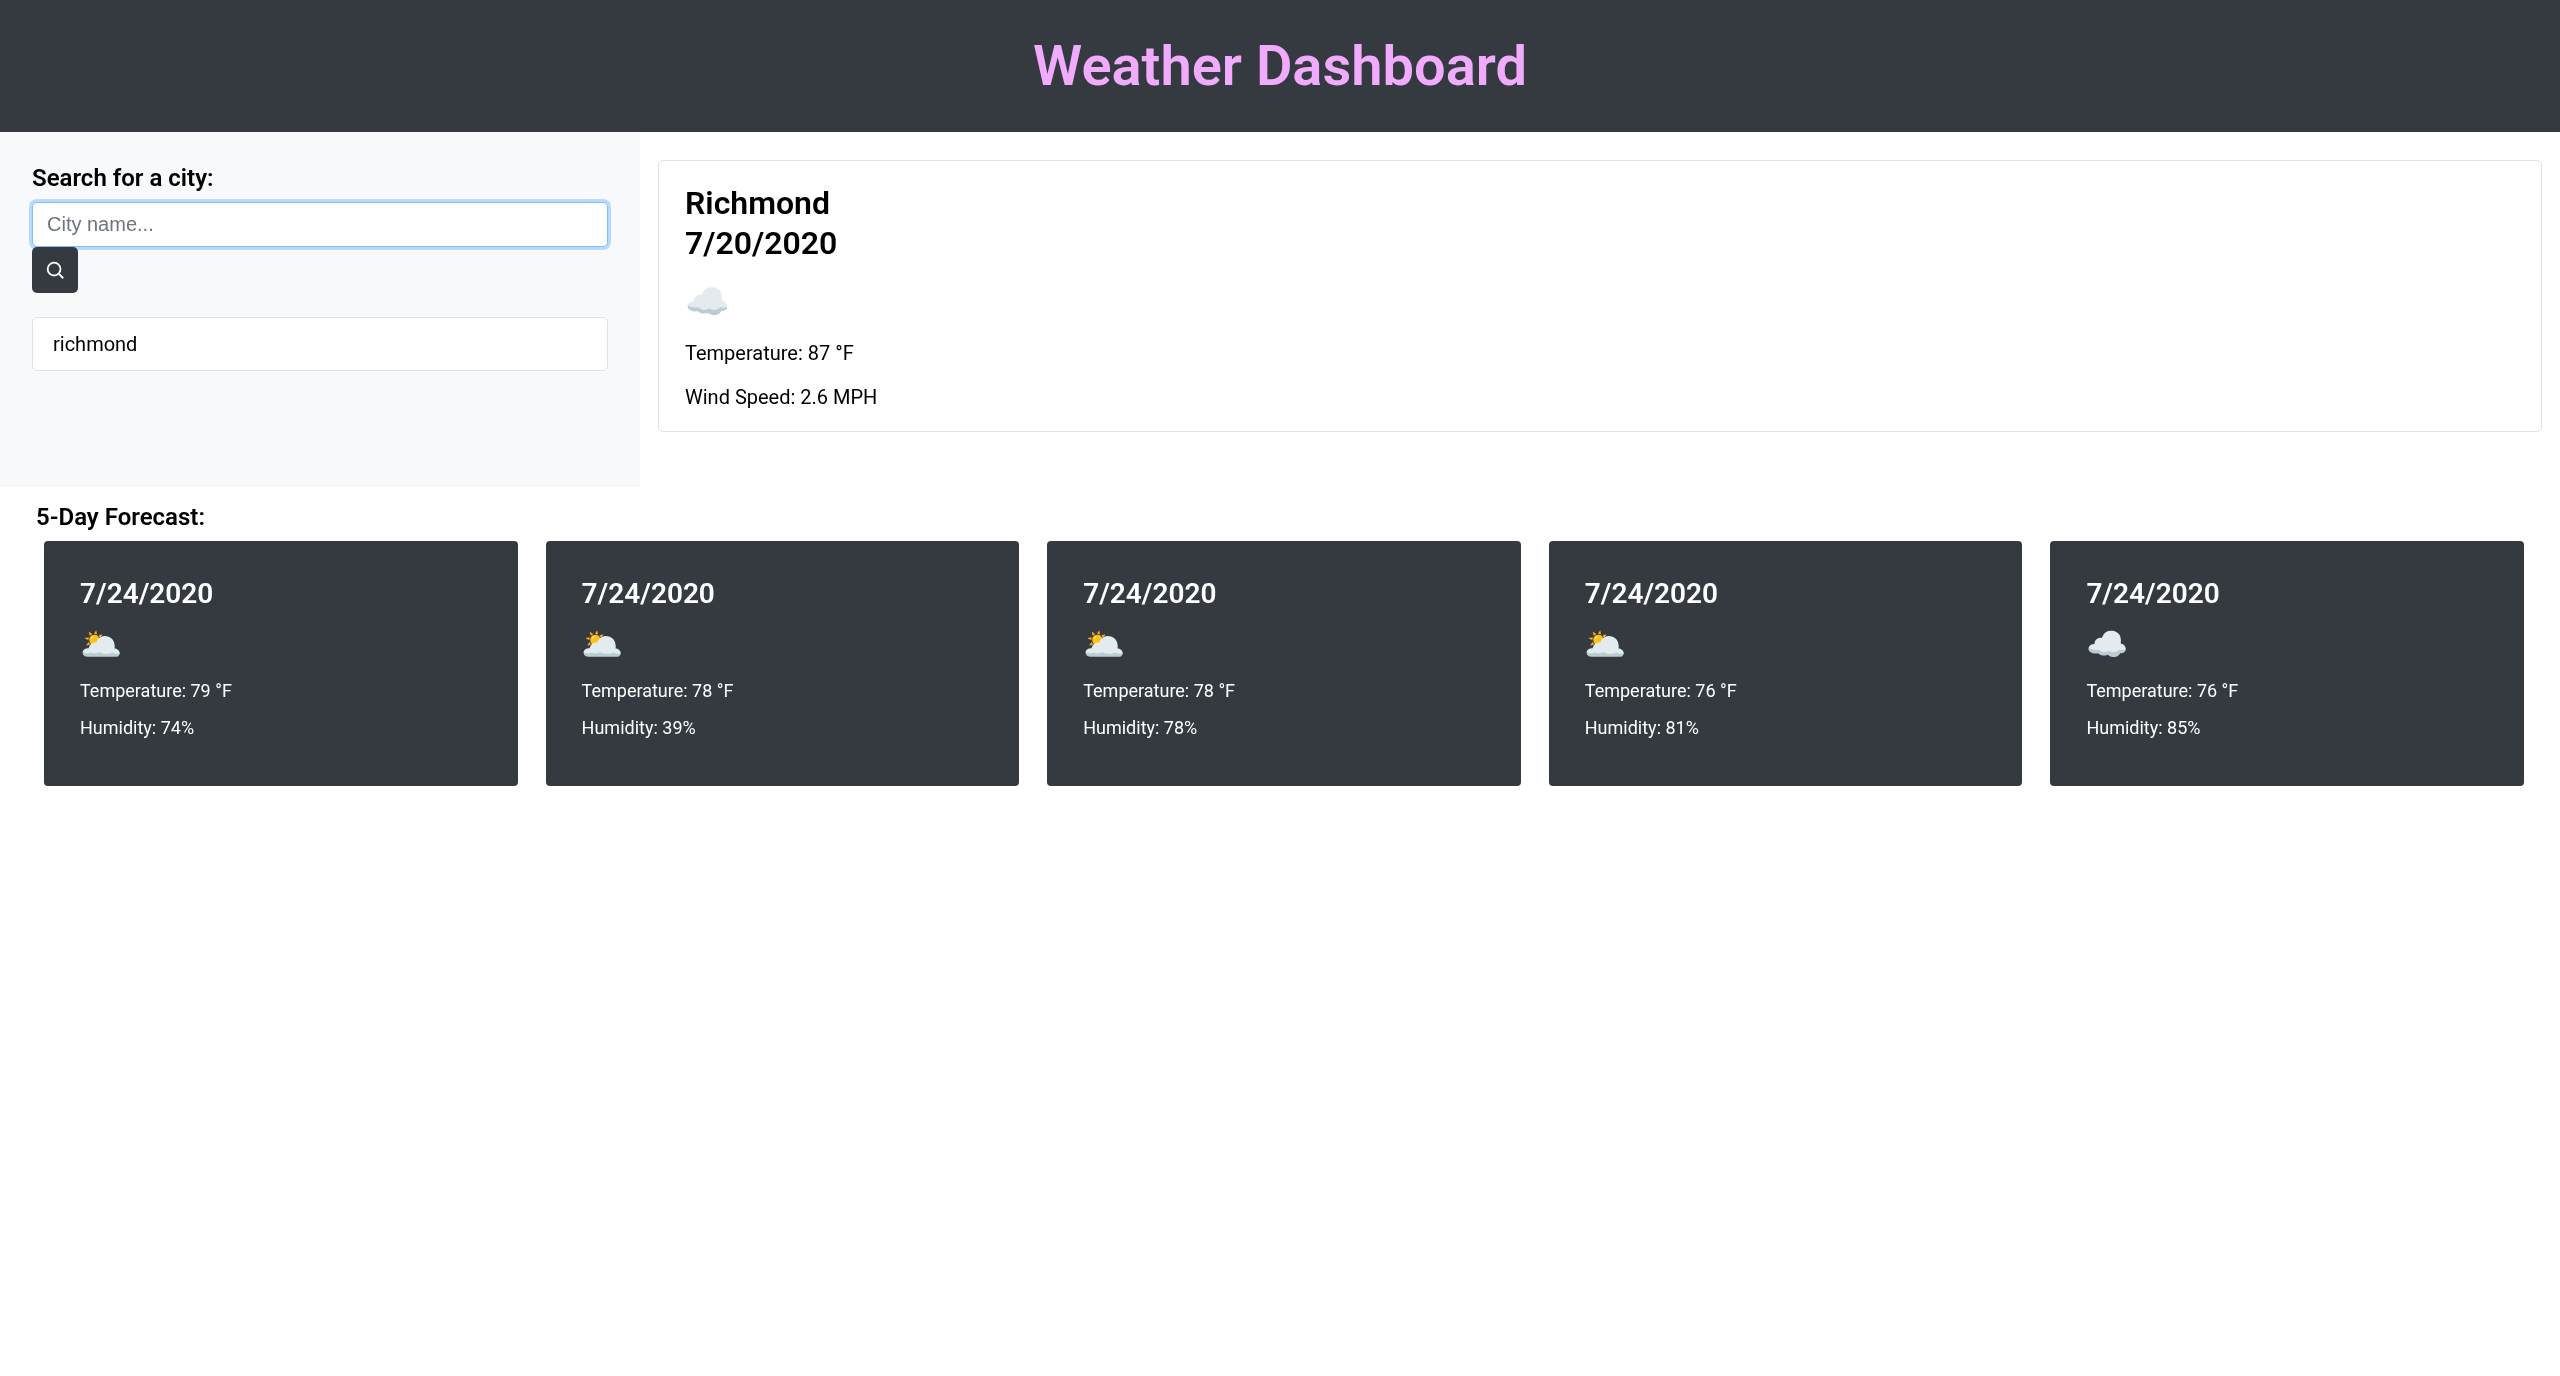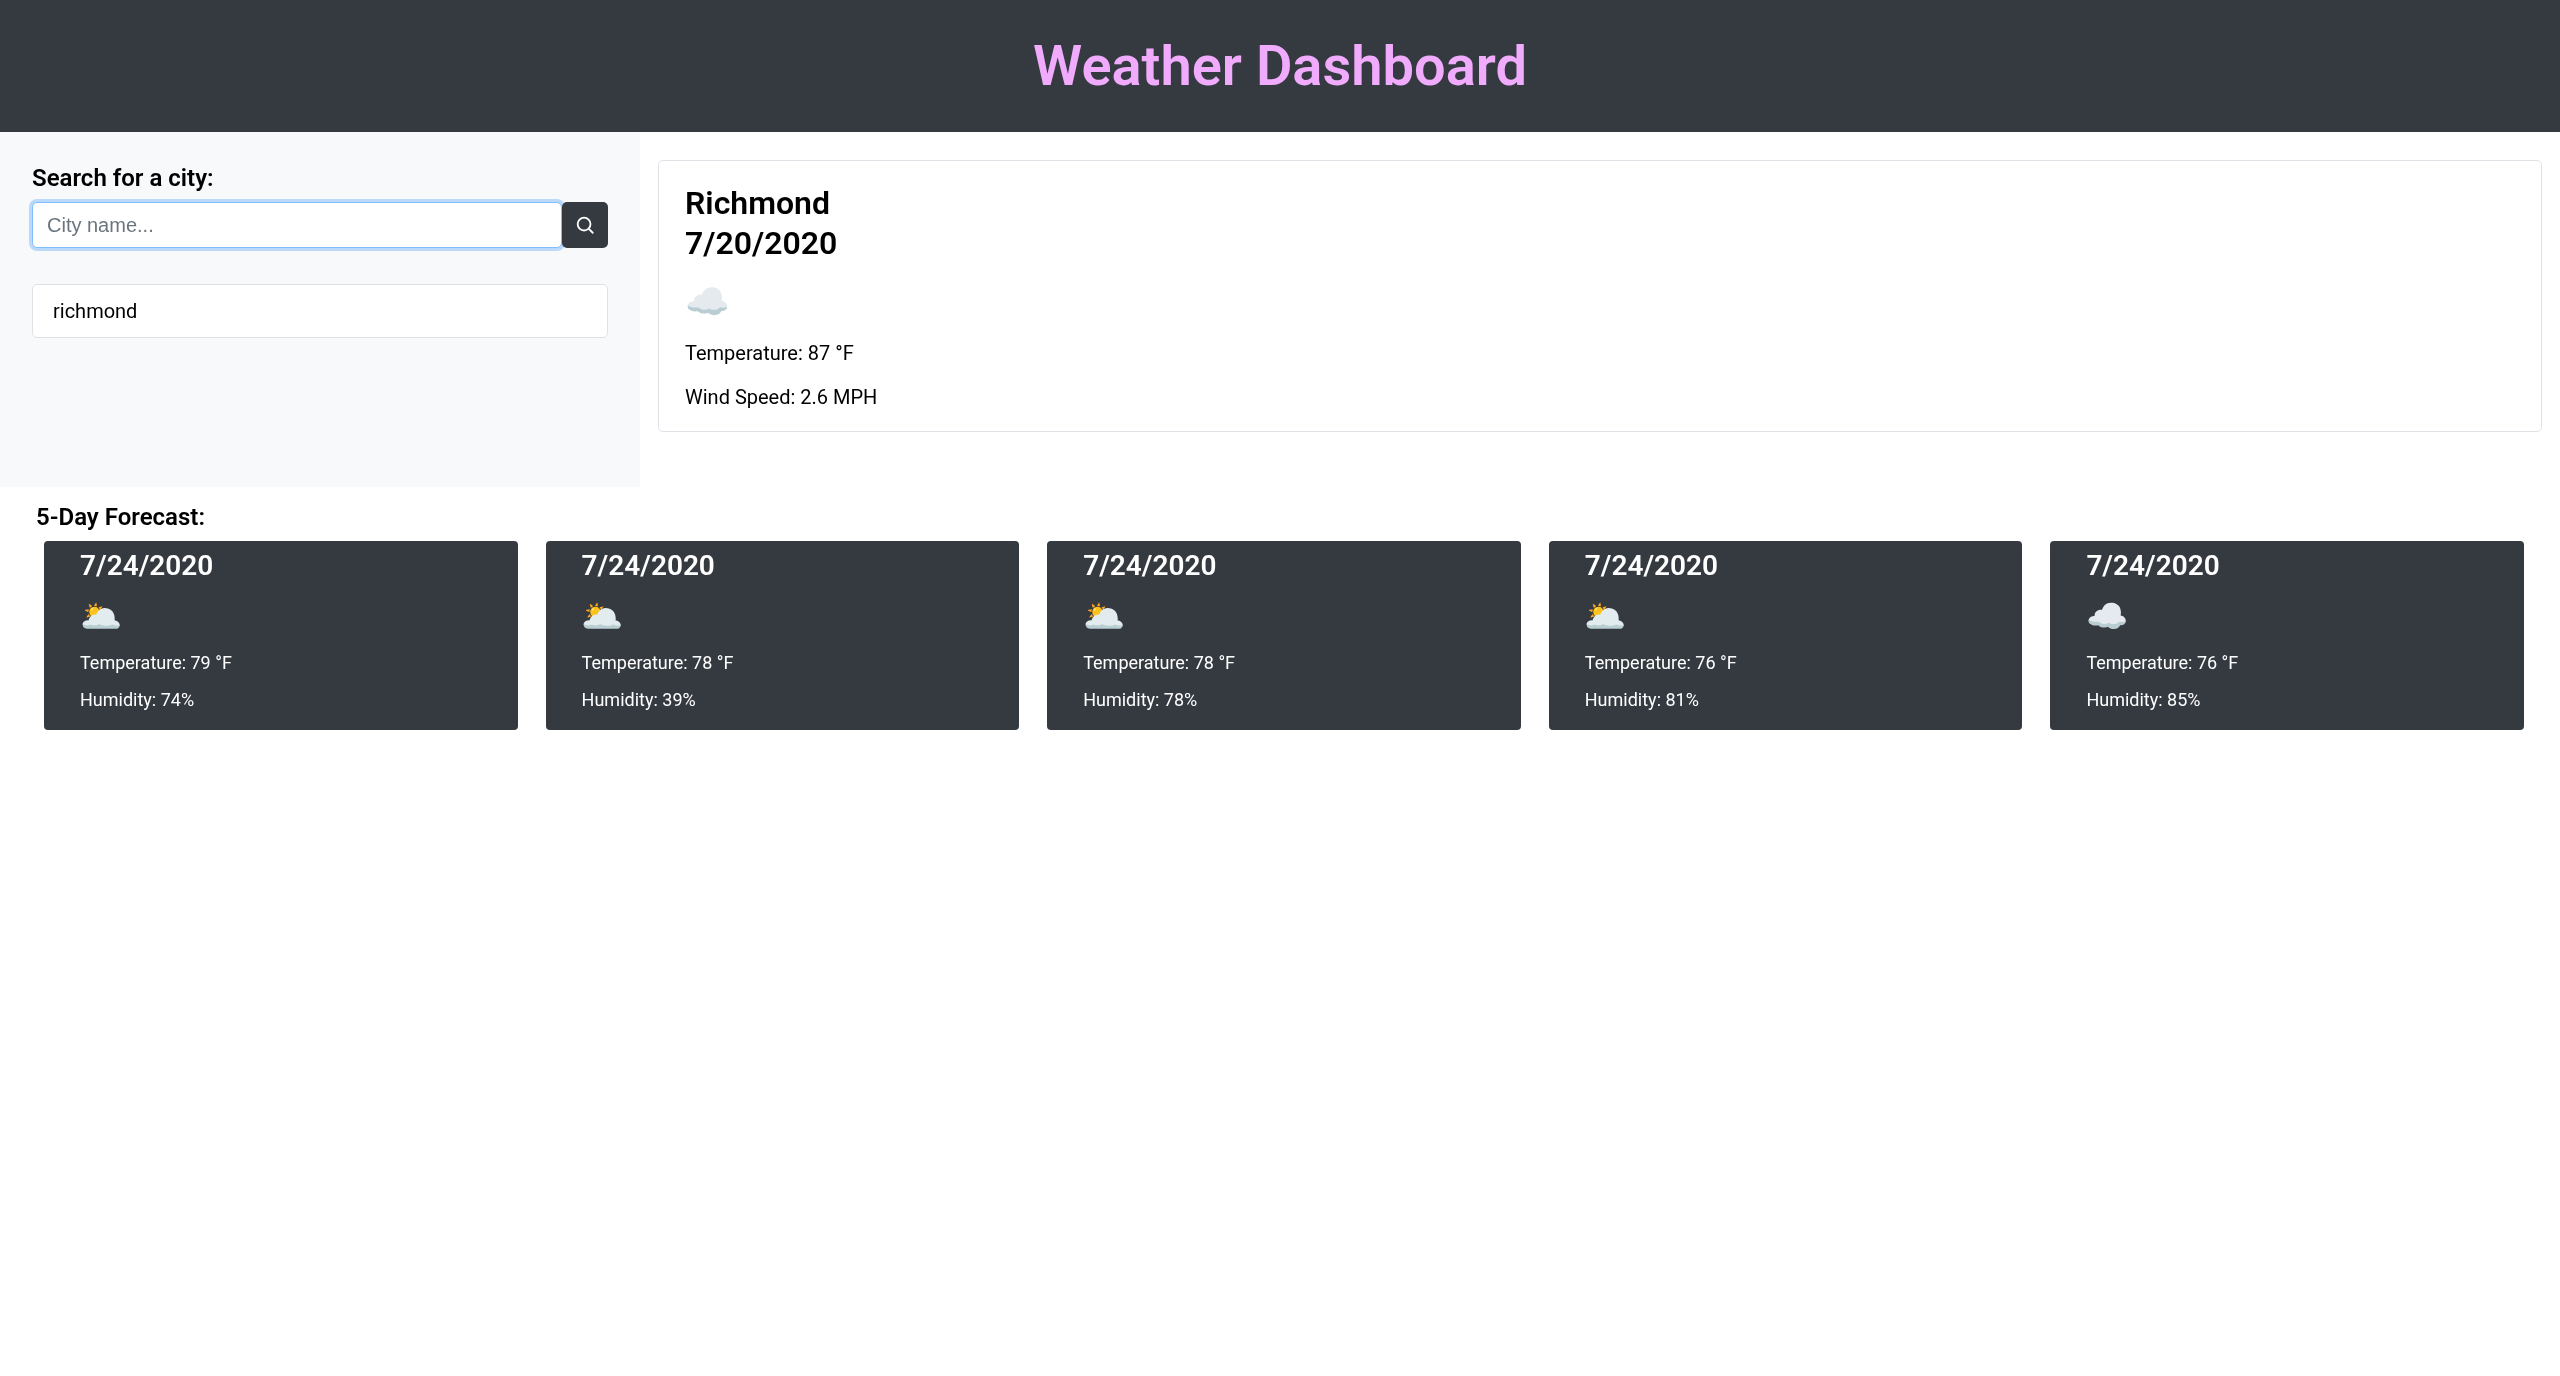--- a/index.html
+++ b/index.html
@@ -32,21 +32,22 @@
       min-height: 355px;
     }
     .sidebar h4 {
       font-size: 24px;
       font-weight: 600;
       margin-bottom: 10px;
     }
     .search-row {
       display: flex;
       gap: 0;
-      margin-bottom: 36px;
+      margin-bottom: 24px;
+      flex-direction: column;
     }
     .search-input {
       flex: 1;
       padding: 10px 14px;
       font-size: 20px;
       border: 1px solid #ced4da;
       border-radius: 5px;
       outline: none;
       box-shadow: 0 0 0 3px rgba(0,123,255,0.25);
       border-color: #80bdff;
@@ -116,21 +117,21 @@
     }
     .forecast-row {
       display: flex;
       gap: 28px;
       padding-left: 8px;
     }
     .forecast-card {
       background: #343a40;
       color: #fff;
       border-radius: 4px;
-      padding: 8px 36px;
+      padding: 36px 36px;
       flex: 1;
     }
     .forecast-card h3 {
       font-size: 28px;
       font-weight: 600;
       margin-bottom: 14px;
     }
     .forecast-card .icon-row {
       font-size: 34px;
       margin-bottom: 16px;

